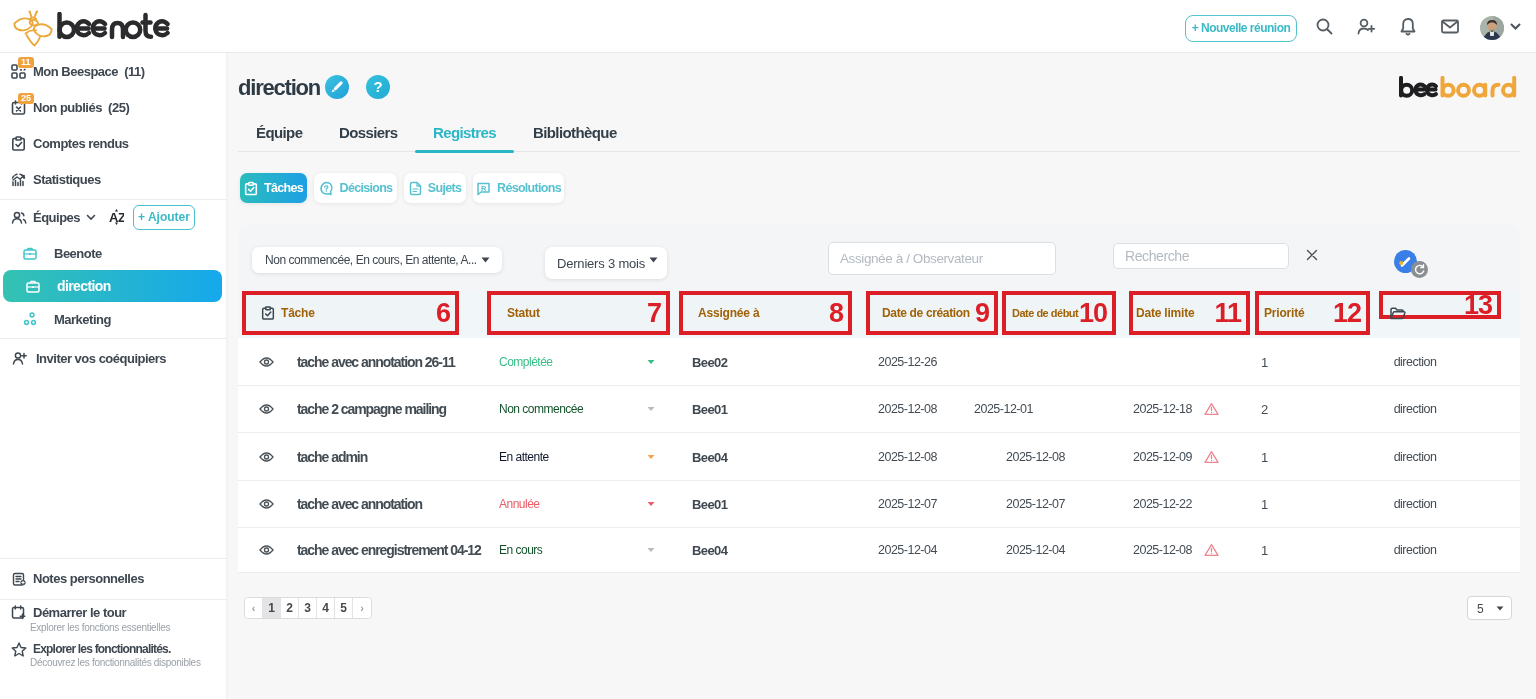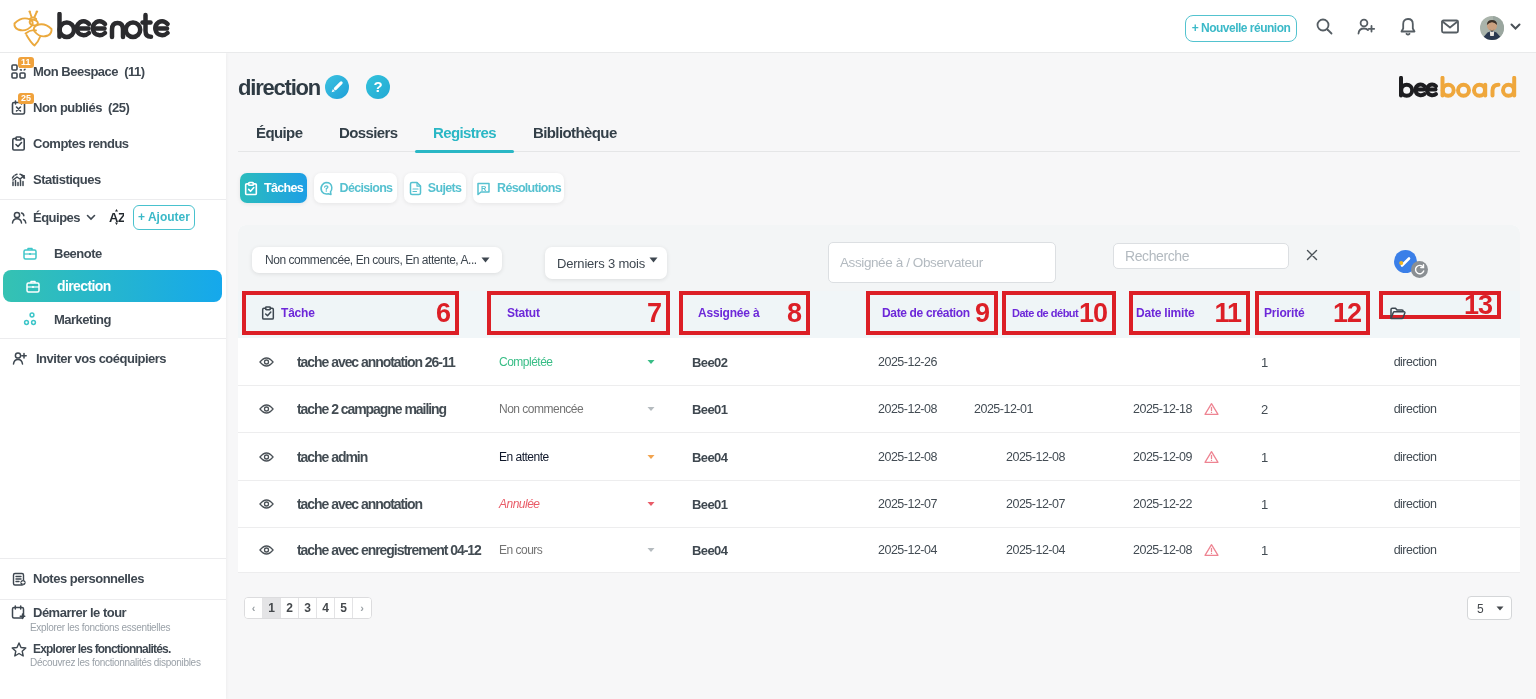--- a/index.html
+++ b/index.html
@@ -37,28 +37,28 @@
 
 
 #card { position:absolute; left:238px; top:225px; width:1282px; height:348px; background:#fff; border-radius:8px 8px 0 0; }
 #filterzone { position:absolute; left:0; top:0; width:1282px; height:66px; background:#f3f5f6; border-radius:8px 8px 0 0; }
 #headzone { position:absolute; left:0; top:66px; width:1282px; height:47px; background:#f1f6f8; }
 .drop { position:absolute; background:#fff; border-radius:7px; box-shadow:0 1px 4px rgba(0,0,0,0.1); font-size:12px; letter-spacing:-0.45px; color:#3e4750; display:flex; align-items:center; white-space:nowrap; }
 .inp { position:absolute; background:#fff; border:1px solid #dcdfe2; border-radius:5px; font-size:13.5px; letter-spacing:-0.4px; color:#b3bac0; display:flex; align-items:center; padding-left:11px; white-space:nowrap; }
 
 .redbox { position:absolute; border:4px solid #dc1f26; background:#eff5f7; }
 .rednum { position:absolute; right:5px; top:50%; transform:translateY(-50%); color:#dc1f26; font-size:27px; font-weight:bold; letter-spacing:-1px; }
-.hlabel { position:absolute; top:50%; transform:translateY(-50%); color:#6d28d9; font-size:12px; font-weight:bold; letter-spacing:-0.2px; white-space:nowrap; }
+.hlabel { position:absolute; top:50%; transform:translateY(-50%); color:#a16207; font-size:12px; font-weight:bold; letter-spacing:-0.2px; white-space:nowrap; }
 
 .row { position:absolute; left:0; width:1282px; height:48px; background:#fff; border-bottom:1px solid #ededee; }
 .cell { position:absolute; top:50%; transform:translateY(-50%); font-size:12.5px; letter-spacing:-0.5px; color:#434c54; white-space:nowrap; }
 .task { font-size:14px; color:#434c53; font-weight:bold; letter-spacing:-1.05px; }
 .status { font-size:12px; letter-spacing:-0.5px; }
 .bee { font-size:13px; color:#3f4850; font-weight:bold; letter-spacing:-0.6px; }
-.gri { color:#737373; }
+.gri { color:#14532d; }
 .grn { color:#38bd86; }
 .org { color:#0f172a; }
 .red { color:#e95c68; }
 .pri { font-size:13px; }
 
 
 #pager { position:absolute; left:244px; top:597px; height:22px; display:flex; border:1px solid #dcdcde; border-radius:4px; overflow:hidden; background:#fff; }
 .pbtn { width:18px; height:20px; border-right:1px solid #e3e3e5; display:flex; align-items:center; justify-content:center; font-size:12px; font-weight:bold; color:#45494d; background:#fff; }
 .pbtn:last-child { border-right:none; }
 #psel { position:absolute; left:1467px; top:596px; width:45px; height:24px; border:1px solid #d4d6d8; border-radius:4px; background:#fff; font-size:12px; color:#45494d; }
@@ -327,21 +327,21 @@
     <div class="drop" style="left:14px;top:22px;width:250px;height:26px;padding-left:13px;">Non commencée, En cours, En attente, A...
       <svg style="position:absolute;right:12px;top:10px;" width="9" height="6" viewBox="0 0 9 6" fill="#3e4750">
           <path d="M0.5 0.5 L8.5 0.5 L4.5 5.5 Z"></path>
         </svg>
     </div>
     <div class="drop" style="left:307px;top:22px;width:122px;height:32px;padding-left:12px;font-size:13px;letter-spacing:-0.2px;">Derniers 3 mois
       <svg style="position:absolute;right:9px;top:10px;" width="9" height="6" viewBox="0 0 9 6" fill="#3e4750">
           <path d="M0.5 0.5 L8.5 0.5 L4.5 5.5 Z"></path>
         </svg>
     </div>
-    <div class="inp" style="left:590px;top:17px;width:228px;height:41px;">Assignée à / Observateur</div>
+    <div class="inp" style="left:590px;top:17px;width:228px;height:33px;">Assignée à / Observateur</div>
     <div class="inp" style="left:875px;top:18px;width:176px;height:26px;font-size:14px;">Recherche</div>
     <svg class="abs" style="left:1068px;top:24px;" width="12" height="12" viewBox="0 0 12 12" stroke="#4a5157" stroke-width="1.4" stroke-linecap="round">
         <path d="M1.5 1.5 L10.5 10.5 M10.5 1.5 L1.5 10.5"></path>
       </svg>
     <div class="abs" style="left:1156px;top:25px;width:23px;height:23px;border-radius:50%;background:#3a7fe8;">
       <svg width="23" height="23" viewBox="0 0 23 23">
           <path d="M8 15.5 L15 8.5" stroke="#fff" stroke-width="2.6" stroke-linecap="round"></path>
           <circle cx="7.2" cy="13" r="2" fill="#f3b61f"></circle>
         </svg>
     </div>
@@ -358,21 +358,21 @@
           <rect x="5" y="1" width="5" height="3" rx="0.8"></rect>
           <path d="M5 8.5 L7 10.5 L10.5 6.5"></path>
         </svg>
       <span class="hlabel" style="left:35px;">Tâche</span>
         <span class="rednum">6</span>
     </div>
     <div class="redbox" style="left:249px;top:66px;width:183px;height:44px;">
         <span class="hlabel" style="left:16px;">Statut</span>
         <span class="rednum">7</span>
       </div>
-    <div class="redbox" style="left:441px;top:66px;width:131px;height:44px;">
+    <div class="redbox" style="left:441px;top:66px;width:173px;height:44px;">
         <span class="hlabel" style="left:15px;">Assignée à</span>
         <span class="rednum">8</span>
       </div>
     <div class="redbox" style="left:628px;top:66px;width:132px;height:44px;">
         <span class="hlabel" style="left:12px;letter-spacing:-0.35px;">Date de création</span>
         <span class="rednum">9</span>
       </div>
     <div class="redbox" style="left:764px;top:66px;width:114px;height:44px;">
         <span class="hlabel" style="left:6px;font-size:11px;letter-spacing:-0.5px;">Date de début</span>
         <span class="rednum">10</span>
@@ -451,21 +451,21 @@
         </svg>
       <span class="cell pri" style="left:1023px;">1</span>
       <span class="cell" style="left:1122px;width:110px;text-align:center;">direction</span>
     </div>
     <div class="row" style="top:256px;height:47px;">
       <svg class="eye" width="15" height="11" viewBox="0 0 15 11" fill="none" stroke="#4a5157" stroke-width="1.3">
           <path d="M1 5.5 Q7.5 -2.5 14 5.5 Q7.5 13.5 1 5.5 Z"></path>
           <circle cx="7.5" cy="5.5" r="2"></circle>
         </svg>
       <span class="cell task" style="left:59px;">tache avec annotation</span>
-      <span class="cell status red" style="left:261px;font-style:italic;">Annulée</span>
+      <span class="cell status red" style="left:261px;">Annulée</span>
       <svg class="warn" style="left:409px;" width="8" height="5" viewBox="0 0 8 5" fill="#e95c68">
           <path d="M0.5 0.5 L7.5 0.5 L4 4.5 Z"></path>
         </svg>
       <span class="cell bee" style="left:454px;">Bee01</span>
       <span class="cell" style="left:640px;">2025-12-07</span>
       <span class="cell" style="left:768px;">2025-12-07</span>
       <span class="cell" style="left:895px;">2025-12-22</span>
       <span class="cell pri" style="left:1023px;">1</span>
       <span class="cell" style="left:1122px;width:110px;text-align:center;">direction</span>
     </div>

